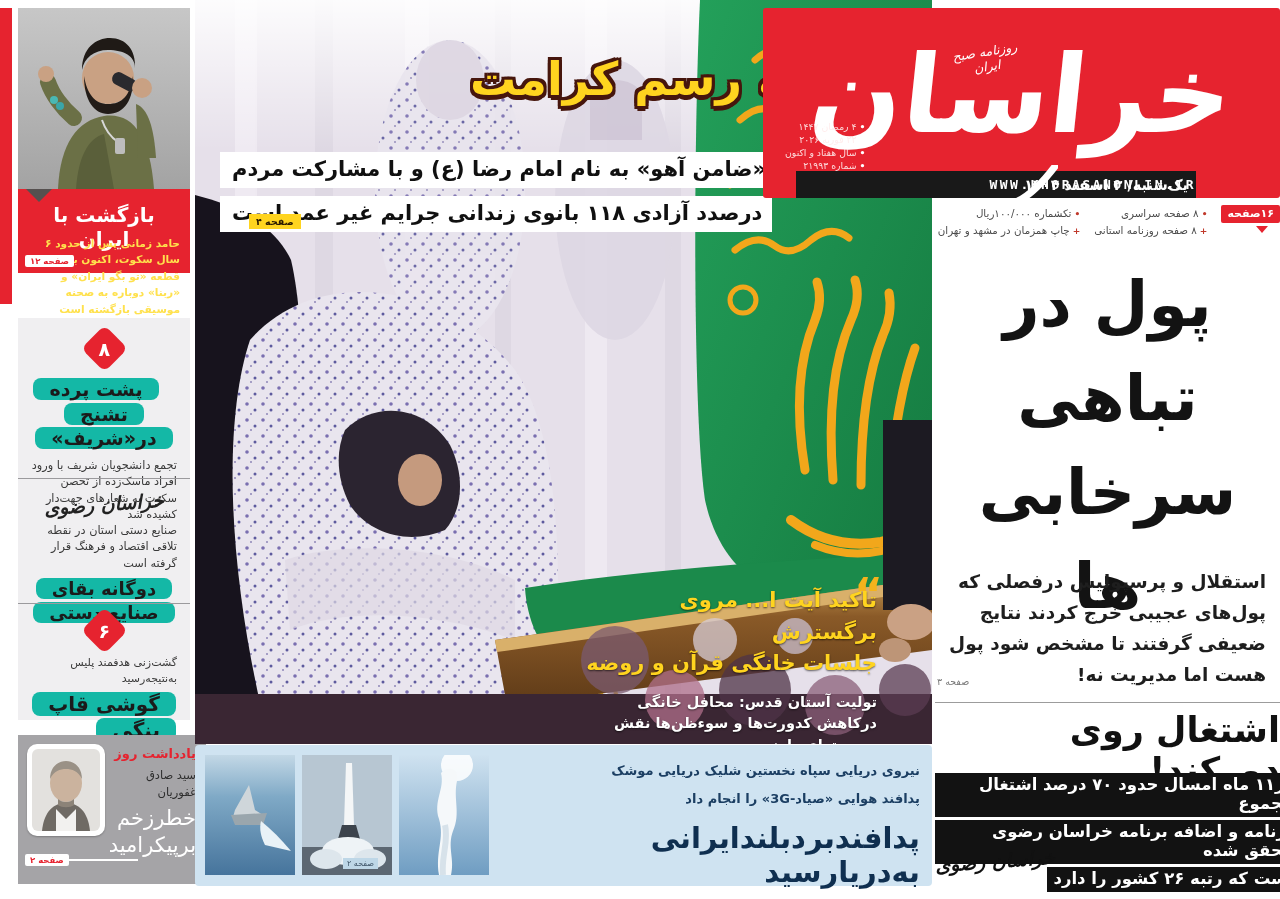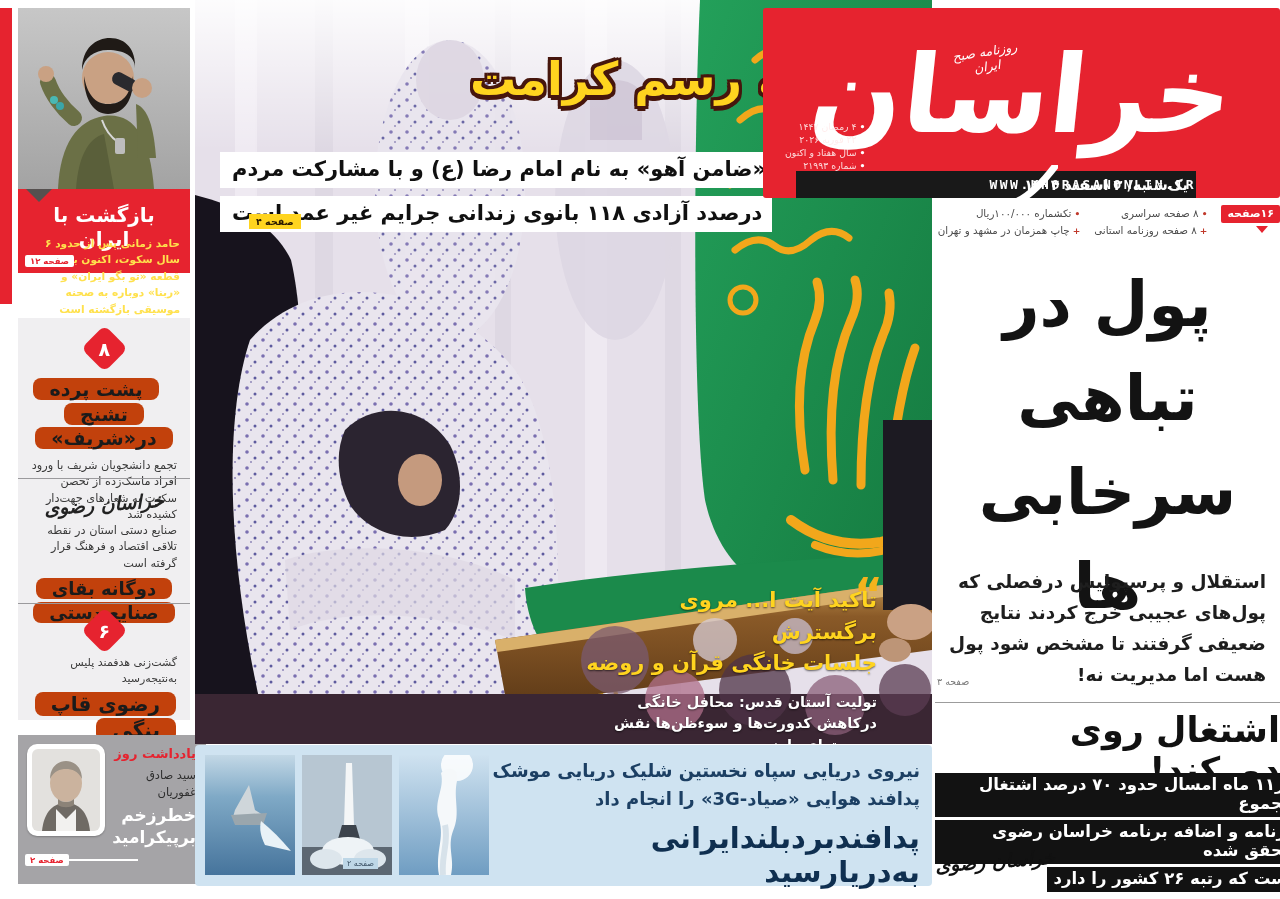--- a/index.html
+++ b/index.html
@@ -18,32 +18,32 @@
       line-height:1.55;text-align:right;font-weight:bold;}
   .page-chip{position:absolute;left:7px;bottom:6px;background:#fff;color:#e6232f;
       font-size:8.5px;font-weight:bold;padding:1px 5px;border-radius:2px;}
   .side-col{left:18px;top:318px;width:172px;height:402px;background:#f0eff1;}
   .side-card{position:relative;width:100%;}
   .side-card + .side-card{border-top:1px solid #9b9a9d;}
   .diamond{width:33px;height:33px;background:#e6232f;border-radius:7px;
       transform:rotate(45deg);margin:0 auto;display:flex;align-items:center;justify-content:center;}
   .diamond span{transform:rotate(-45deg);color:#fff;font-size:19px;font-weight:bold;}
   .side-h{font-size:19px;font-weight:bold;color:#1b1b1b;text-align:center;line-height:1.3;}
-  .side-h .hl{background:#c2410c;padding:0 16px;box-decoration-break:clone;border-radius:8px;}
+  .side-h .hl{background:#14b8a6;padding:0 16px;box-decoration-break:clone;border-radius:8px;}
   .side-b{font-size:11.3px;color:#3a3a3a;text-align:right;line-height:1.45;padding:0 13px;}
   .script{font-style:italic;font-weight:bold;transform:rotate(-4deg);display:inline-block;}
   .note-box{left:18px;top:735px;width:188px;height:149px;background:#a5a4a7;}
   .note-frame{position:absolute;left:9px;top:9px;width:78px;height:92px;background:#fff;
       border-radius:10px;overflow:hidden;box-shadow:0 1px 2px rgba(0,0,0,.25);}
   .note-frame svg{margin:5px;border-radius:6px;}
   .note-label{position:absolute;top:11px;right:10px;color:#e6232f;font-size:13px;font-weight:bold;}
   .note-author{position:absolute;top:32px;right:10px;width:66px;color:#2d2d2d;font-size:11.5px;
       line-height:1.5;text-align:right;}
-  .note-h{position:absolute;top:70px;right:10px;left:8px;color:#fff;font-size:17px;
-      font-weight:bold;text-align:right;line-height:1.28;}
+  .note-h{position:absolute;top:70px;right:10px;left:8px;color:#fff;font-size:21px;
+      font-weight:normal;text-align:right;line-height:1.28;}
   .note-line{position:absolute;left:42px;bottom:23px;right:68px;height:2px;background:#fff;}
   
   .main-photo{left:195px;top:0;width:737px;height:744px;overflow:hidden;background:#e8e2eb;}
   .lead-h{left:228px;top:52px;width:520px;font-size:46px;font-weight:900;color:#ffd41f;
       text-align:right;direction:rtl;
       text-shadow:-3px -3px 0 #46160d,3px -3px 0 #46160d,-3px 3px 0 #46160d,3px 3px 0 #46160d,
       0 -3px 0 #46160d,0 3px 0 #46160d,-3px 0 0 #46160d,3px 0 0 #46160d,0 5px 0 #46160d;}
   .lead-strip{background:#fff;color:#101010;font-size:21px;font-weight:bold;
       padding:5px 10px 7px 12px;white-space:nowrap;}
   .strip1{left:220px;top:152px;}
@@ -92,21 +92,21 @@
   .divider{left:935px;top:702px;width:345px;height:1px;background:#9c9c9c;}
   .jobs-h{left:935px;top:710px;width:345px;font-size:35px;font-weight:900;color:#111;}
   .jobs-lines{left:935px;top:773px;width:365px;text-align:right;}
   .jobs-lines span{display:inline-block;background:#121212;color:#fff;font-size:16.5px;
       font-weight:bold;padding:2px 7px 4px;margin-bottom:3px;}
   .brand-dark{left:935px;top:850px;font-size:19px;color:#111;}
   
   .missile{left:195px;top:745px;width:737px;height:141px;background:#cfe3f1;border-radius:4px;}
   .mphoto{position:absolute;top:10px;width:90px;height:120px;overflow:hidden;background:#7da7c4;}
   .mtext{position:absolute;right:12px;top:12px;width:430px;text-align:right;direction:rtl;}
-  .mline{font-size:18px;font-weight:bold;color:#1c3f63;line-height:28px;}
+  .mline{font-size:13px;font-weight:bold;color:#1c3f63;line-height:28px;}
   .mhead{font-size:29px;font-weight:900;color:#0f2f50;margin-top:8px;}
   .mchip{position:absolute;left:148px;top:113px;background:#bed7e7;color:#41576b;
       font-size:8px;padding:1px 4px;}
 </style>
 </head>
 <body>
 
 <div class="page">
 
   <div class="abs red-strip"></div>
@@ -163,21 +163,21 @@
       <div class="side-h" style="margin-top:5px;font-size:18px;">
         <span class="hl">دوگانه بقای صنایع دستی</span>
       </div>
     </div>
     <div class="side-card" style="height:130px;">
       <div class="diamond" style="margin-top:10px;">
         <span>۶</span>
       </div>
       <div class="side-b" style="margin-top:8px;text-align:right;font-size:11px;">گشت‌زنی هدفمند پلیس به‌نتیجه‌رسید</div>
       <div class="side-h" style="margin-top:4px;font-size:20px;text-align:right;padding-right:14px;">
-        <div><span class="hl">رضوی قاپ بنگی</span></div>
+        <div><span class="hl">گوشی قاپ بنگی</span></div>
         <div><span class="hl">درچنگ پلیس!</span></div>
       </div>
     </div>
   </div>
 
   <div class="abs note-box">
     <div class="note-frame">
       <svg width="68" height="82" viewBox="0 0 68 82">
         <rect width="68" height="82" fill="#e3e1de"></rect>
         <path d="M10,82 C12,62 22,54 34,54 C46,54 56,62 58,82 Z" fill="#6f6a64"></path>

